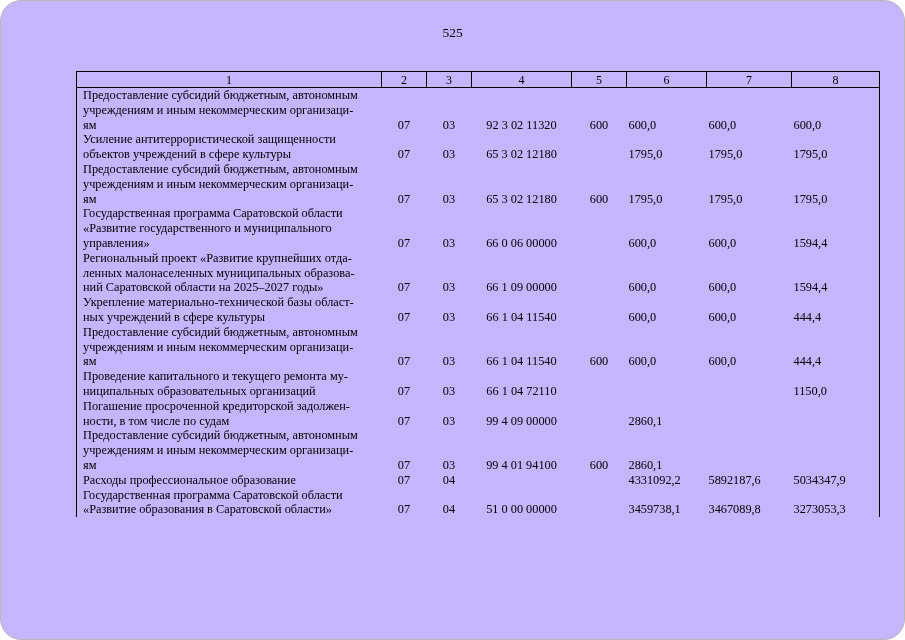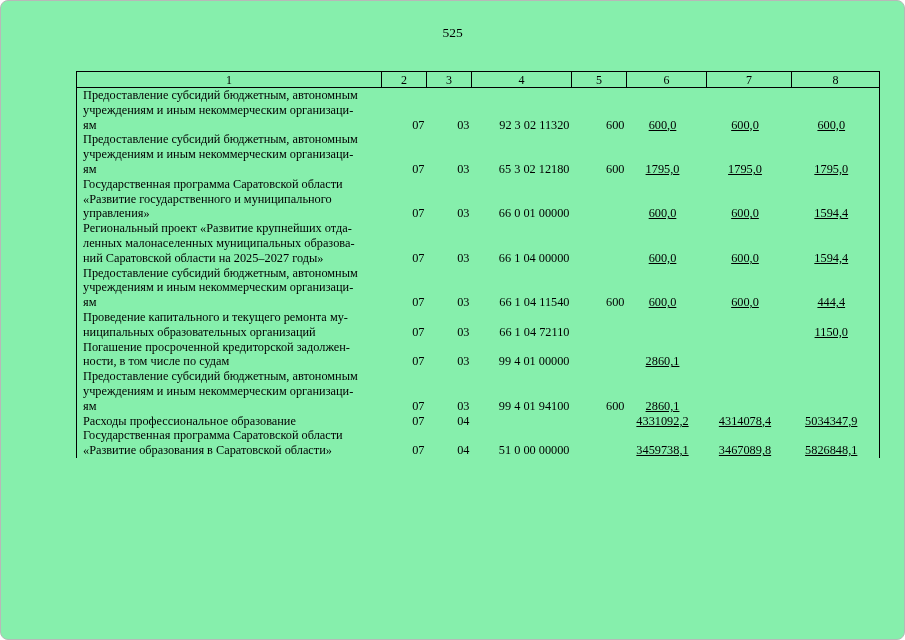--- a/index.html
+++ b/index.html
@@ -1,22 +1,22 @@
 <!DOCTYPE html>
 <html><head>
 <meta charset="utf-8">
 <style>
   html, body { margin: 0; padding: 0; background: #fff; }
   .frame {
     width: 905px;
     height: 640px;
     box-sizing: border-box;
     border: 1px solid #b8b8b8;
-    border-radius: 8px;
-    background: #86efac;
+    border-radius: 21px;
+    background: #c4b5fd;
     overflow: hidden;
     font-family: "Liberation Serif", serif;
     color: #000;
   }
   .page-number {
     text-align: center;
     margin-top: 24px;
     font-size: 13.5px;
   }
   table.budget-table {
@@ -41,22 +41,22 @@
     line-height: 14.8px;
   }
   tbody td:first-child { border-left: 1px solid #000; }
   tbody td:last-child  { border-right: 1px solid #000; }
   td.name {
     text-align: left;
     white-space: pre-line;
     padding-left: 6px;
     padding-right: 4px;
   }
-  td.center { text-align: right; }
-  td.amount { text-align: center; padding-right: 10px; text-decoration: underline; }
+  td.center { text-align: center; }
+  td.amount { text-align: left; padding-right: 10px; }
 </style>
 </head>
 <body>
 
 <div class="frame">
   <div class="page-number">525</div>
   <table class="budget-table">
     <colgroup>
       <col style="width:305px">
       <col style="width:45px">
@@ -86,54 +86,76 @@
 ям</td>
           <td class="center">07</td>
           <td class="center">03</td>
           <td class="center">92 3 02 11320</td>
           <td class="center">600</td>
           <td class="amount">600,0</td>
           <td class="amount">600,0</td>
           <td class="amount">600,0</td>
         </tr>
         <tr>
+          <td class="name">Усиление антитеррористической защищенности
+объектов учреждений в сфере культуры</td>
+          <td class="center">07</td>
+          <td class="center">03</td>
+          <td class="center">65 3 02 12180</td>
+          <td class="center"></td>
+          <td class="amount">1795,0</td>
+          <td class="amount">1795,0</td>
+          <td class="amount">1795,0</td>
+        </tr>
+        <tr>
           <td class="name">Предоставление субсидий бюджетным, автономным
 учреждениям и иным некоммерческим организаци-
 ям</td>
           <td class="center">07</td>
           <td class="center">03</td>
           <td class="center">65 3 02 12180</td>
           <td class="center">600</td>
           <td class="amount">1795,0</td>
           <td class="amount">1795,0</td>
           <td class="amount">1795,0</td>
         </tr>
         <tr>
           <td class="name">Государственная программа Саратовской области
 «Развитие государственного и муниципального
 управления»</td>
           <td class="center">07</td>
           <td class="center">03</td>
-          <td class="center">66 0 01 00000</td>
+          <td class="center">66 0 06 00000</td>
           <td class="center"></td>
           <td class="amount">600,0</td>
           <td class="amount">600,0</td>
           <td class="amount">1594,4</td>
         </tr>
         <tr>
           <td class="name">Региональный проект «Развитие крупнейших отда-
 ленных малонаселенных муниципальных образова-
 ний Саратовской области на 2025–2027 годы»</td>
           <td class="center">07</td>
           <td class="center">03</td>
-          <td class="center">66 1 04 00000</td>
+          <td class="center">66 1 09 00000</td>
           <td class="center"></td>
           <td class="amount">600,0</td>
           <td class="amount">600,0</td>
           <td class="amount">1594,4</td>
+        </tr>
+        <tr>
+          <td class="name">Укрепление материально-технической базы област-
+ных учреждений в сфере культуры</td>
+          <td class="center">07</td>
+          <td class="center">03</td>
+          <td class="center">66 1 04 11540</td>
+          <td class="center"></td>
+          <td class="amount">600,0</td>
+          <td class="amount">600,0</td>
+          <td class="amount">444,4</td>
         </tr>
         <tr>
           <td class="name">Предоставление субсидий бюджетным, автономным
 учреждениям и иным некоммерческим организаци-
 ям</td>
           <td class="center">07</td>
           <td class="center">03</td>
           <td class="center">66 1 04 11540</td>
           <td class="center">600</td>
           <td class="amount">600,0</td>
@@ -149,21 +171,21 @@
           <td class="center"></td>
           <td class="amount"></td>
           <td class="amount"></td>
           <td class="amount">1150,0</td>
         </tr>
         <tr>
           <td class="name">Погашение просроченной кредиторской задолжен-
 ности, в том числе по судам</td>
           <td class="center">07</td>
           <td class="center">03</td>
-          <td class="center">99 4 01 00000</td>
+          <td class="center">99 4 09 00000</td>
           <td class="center"></td>
           <td class="amount">2860,1</td>
           <td class="amount"></td>
           <td class="amount"></td>
         </tr>
         <tr>
           <td class="name">Предоставление субсидий бюджетным, автономным
 учреждениям и иным некоммерческим организаци-
 ям</td>
           <td class="center">07</td>
@@ -174,29 +196,29 @@
           <td class="amount"></td>
           <td class="amount"></td>
         </tr>
         <tr>
           <td class="name">Расходы профессиональное образование</td>
           <td class="center">07</td>
           <td class="center">04</td>
           <td class="center"></td>
           <td class="center"></td>
           <td class="amount">4331092,2</td>
-          <td class="amount">4314078,4</td>
+          <td class="amount">5892187,6</td>
           <td class="amount">5034347,9</td>
         </tr>
         <tr>
           <td class="name">Государственная программа Саратовской области
 «Развитие образования в Саратовской области»</td>
           <td class="center">07</td>
           <td class="center">04</td>
           <td class="center">51 0 00 00000</td>
           <td class="center"></td>
           <td class="amount">3459738,1</td>
           <td class="amount">3467089,8</td>
-          <td class="amount">5826848,1</td>
+          <td class="amount">3273053,3</td>
         </tr>
       </tbody>
   </table>
 </div>
 
 </body></html>

